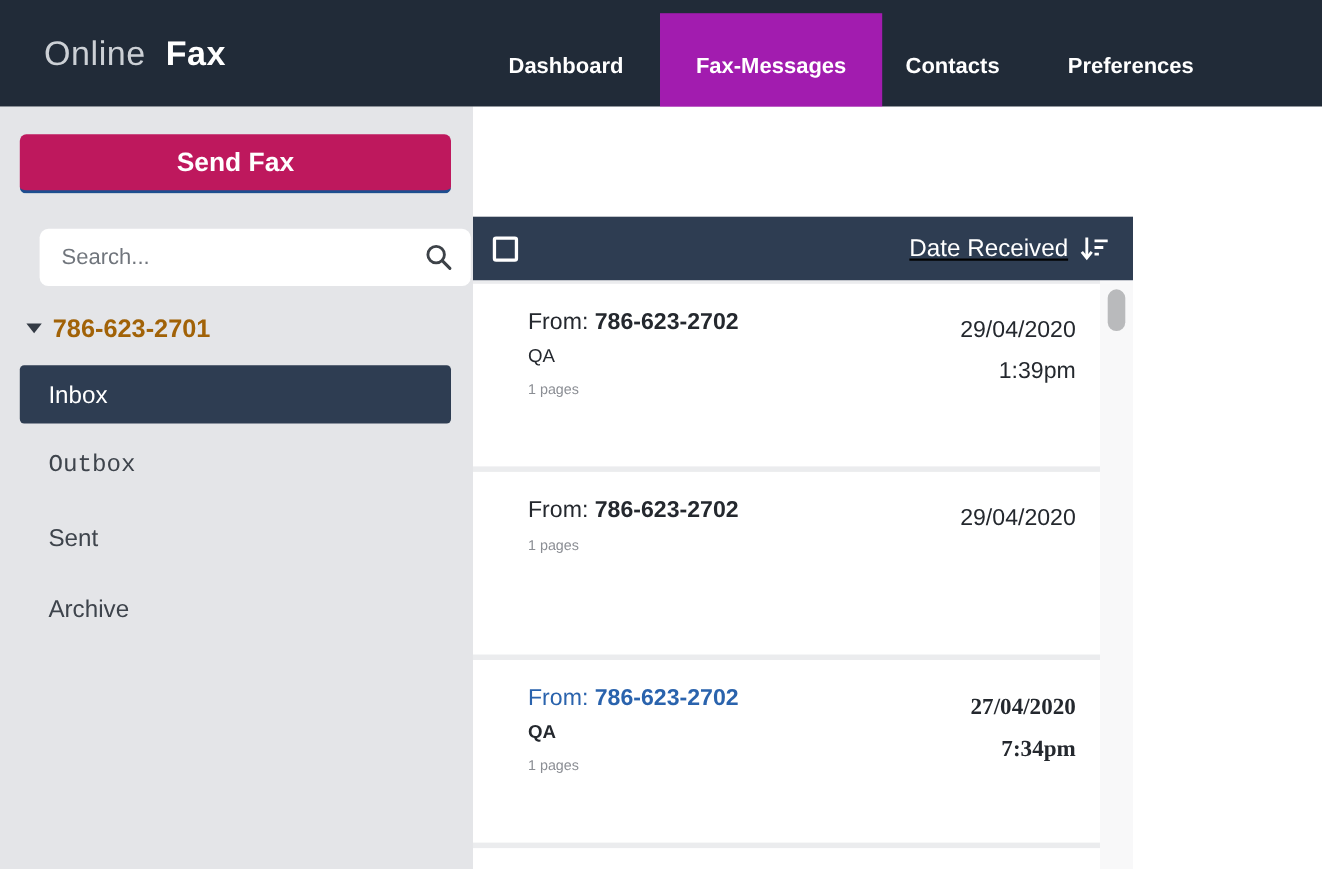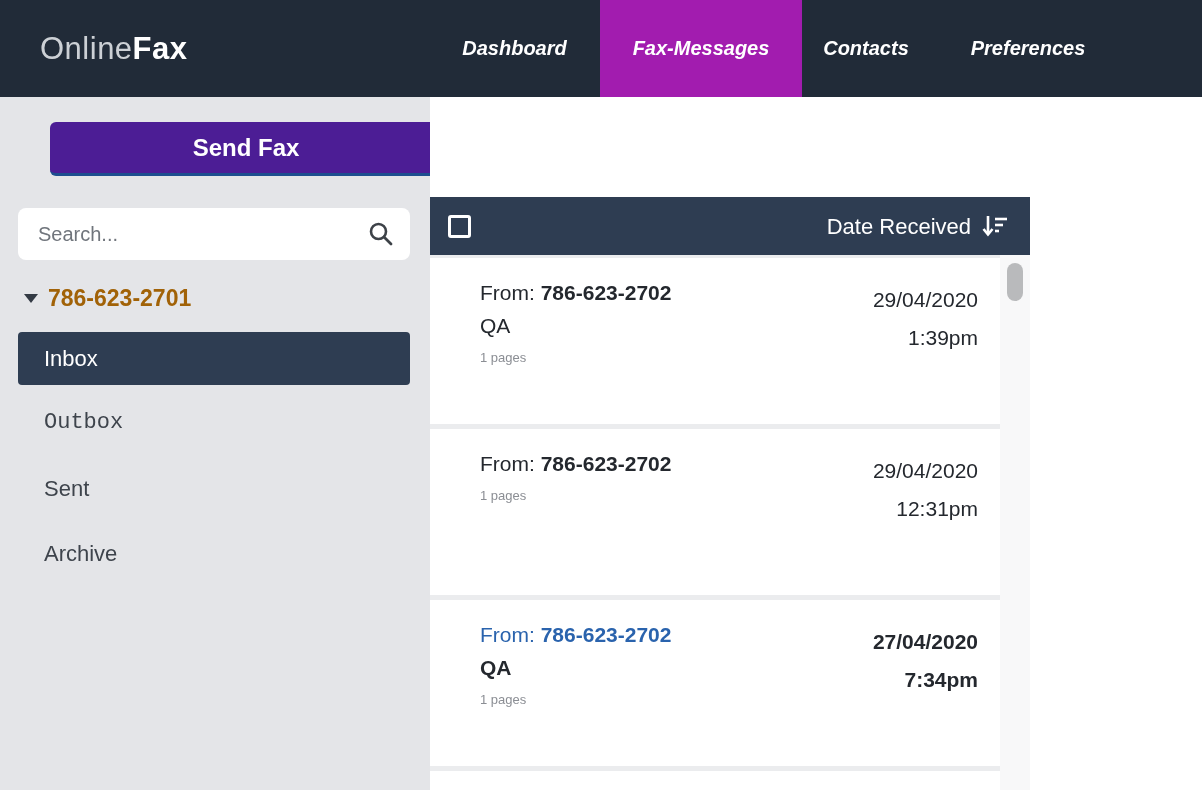--- a/index.html
+++ b/index.html
@@ -4,36 +4,36 @@
 <title>OnlineFax</title>
 <style>
   * { margin:0; padding:0; box-sizing:border-box; }
   html,body { width:1202px; height:790px; overflow:hidden; }
   body { font-family:"Liberation Sans","DejaVu Sans",sans-serif; background:#ffffff; }
   #app { position:relative; width:1202px; height:790px; background:#ffffff; }
 
   
   .navbar { position:absolute; left:0; top:0; width:1202px; height:97px; background:#212b38; }
   .logo { position:absolute; left:40px; top:0; height:97px; display:flex; align-items:center;
-          font-size:31px; letter-spacing:.5px; cursor:default; }
+          font-size:31px; letter-spacing:.5px; cursor:default;gap:18px; }
   .logo .lt { color:#ccd0d5; font-weight:300; }
   .logo .lb { color:#ffffff; font-weight:700; }
-  .nav-item { position:absolute; top:0; height:97px; display:flex; align-items:center; justify-content:center;
-              color:#ffffff; font-size:20px; font-weight:600; cursor:pointer;font-style:italic; }
+  .nav-item { position:absolute; top:12px; height:97px; display:flex; align-items:center; justify-content:center;
+              color:#ffffff; font-size:20px; font-weight:600; cursor:pointer; }
   .nav-dashboard  { left:442px; width:145px; }
   .nav-fax        { left:600px; width:202px; background:#a21caf; }
   .nav-contacts   { left:806px; width:120px; }
   .nav-prefs      { left:950px; width:156px; }
 
   
   .sidebar { position:absolute; left:0; top:97px; width:430px; height:693px; background:#e4e5e8; }
   .send-fax { position:absolute; left:18px; top:25px; width:392px; height:54px;
-              background:#4c1d95; border:none; border-bottom:3px solid #1d4e8f; border-radius:6px;
-              color:#ffffff; font-size:24px; font-weight:600; font-family:inherit; cursor:pointer;margin-left:32px; }
-  .search-wrap { position:absolute; left:18px; top:111px; width:392px; height:52px;
+              background:#be185d; border:none; border-bottom:3px solid #1d4e8f; border-radius:6px;
+              color:#ffffff; font-size:24px; font-weight:600; font-family:inherit; cursor:pointer; }
+  .search-wrap { position:absolute; left:36px; top:111px; width:392px; height:52px;
                  background:#ffffff; border-radius:8px; display:flex; align-items:center; }
   .search-input { flex:1; height:100%; border:none; outline:none; background:transparent;
                   padding:0 12px 0 20px; font-size:20px; color:#3a3f45; font-family:inherit; }
   .search-input::placeholder { color:#70757c; opacity:1; }
   .search-icon { width:26px; height:26px; margin-right:16px; flex:0 0 auto; }
 
   .account-row { position:absolute; left:24px; top:188px; display:flex; align-items:center; cursor:pointer; }
   .caret-down { width:0; height:0; border-left:7px solid transparent; border-right:7px solid transparent;
                 border-top:9px solid #333a44; margin-right:10px; }
   .account-number { font-size:23px; font-weight:700; color:#a16207; }
@@ -46,39 +46,39 @@
   .folder-sent    { top:379px; }
   .folder-archive { top:444px; }
 
   
   .main { position:absolute; left:430px; top:97px; width:772px; height:693px; background:#ffffff; }
 
   .list-header { position:absolute; left:0; top:100px; width:600px; height:58px; background:#2e3d52;
                  display:flex; align-items:center; }
   .hdr-checkbox { width:23px; height:23px; border:3px solid #ffffff; border-radius:3px;
                   background:transparent; margin-left:18px; cursor:pointer; }
-  .hdr-sort { margin-left:auto; margin-right:22px; display:flex; align-items:flex-end; gap:10px; cursor:pointer; }
+  .hdr-sort { margin-left:auto; margin-right:22px; display:flex; align-items:center; gap:10px; cursor:pointer;text-decoration:underline; }
   .hdr-sort-label { color:#ffffff; font-size:22px; font-weight:500; }
   .sort-icon { width:27px; height:27px; }
 
   .list-body { position:absolute; left:0; top:158px; width:570px; height:535px;
                background:#ebecee; overflow:hidden; padding-top:3px; }
   .row { width:570px; height:166px; background:#ffffff; margin-bottom:5px;
          padding:23px 22px 0 50px; display:flex; justify-content:space-between; cursor:pointer; }
   .row-left { display:flex; flex-direction:column; }
   .from-line { font-size:21px; color:#24282e; }
   .from-line .from-num { font-weight:700; }
-  .sender { margin-top:9px; font-size:21px; color:#24282e; }
+  .sender { margin-top:9px; font-size:17px; color:#24282e; }
   .pages { margin-top:12px; font-size:13px; color:#8b8e94; }
   .row-right { text-align:right; }
   .row-right .date, .row-right .time { font-size:21px; color:#24282e; line-height:38px; }
   .row.unread .from-line, .row.unread .from-line .from-num { color:#2a63ad; }
   .row.unread .from-line .from-num { font-weight:700; }
   .row.unread .sender { font-weight:700; }
-  .row.unread .date, .row.unread .time { font-weight:700; }
+  .row.unread .date, .row.unread .time { font-weight:700;font-family:Liberation Serif, serif; }
 
   .scrollbar { position:absolute; left:570px; top:158px; width:30px; height:535px; background:#f8f8f9; }
   .scroll-thumb { position:absolute; left:7px; top:8px; width:16px; height:38px;
                   border-radius:8px; background:#b9babc; cursor:pointer; }
 </style>
 </head>
 <body>
 
 <div id="app">
 
@@ -153,21 +153,20 @@
       <div class="row">
         <div class="row-left">
           <div class="from-line">
             <span>From:</span>
             <span class="from-num">786-623-2702</span>
           </div>
           <div class="pages">1 pages</div>
         </div>
         <div class="row-right">
           <div class="date">29/04/2020</div>
-          <div class="time">12:31pm</div>
         </div>
       </div>
 
       <div class="row unread">
         <div class="row-left">
           <div class="from-line">
             <span>From:</span>
             <span class="from-num">786-623-2702</span>
           </div>
           <div class="sender">QA</div>

